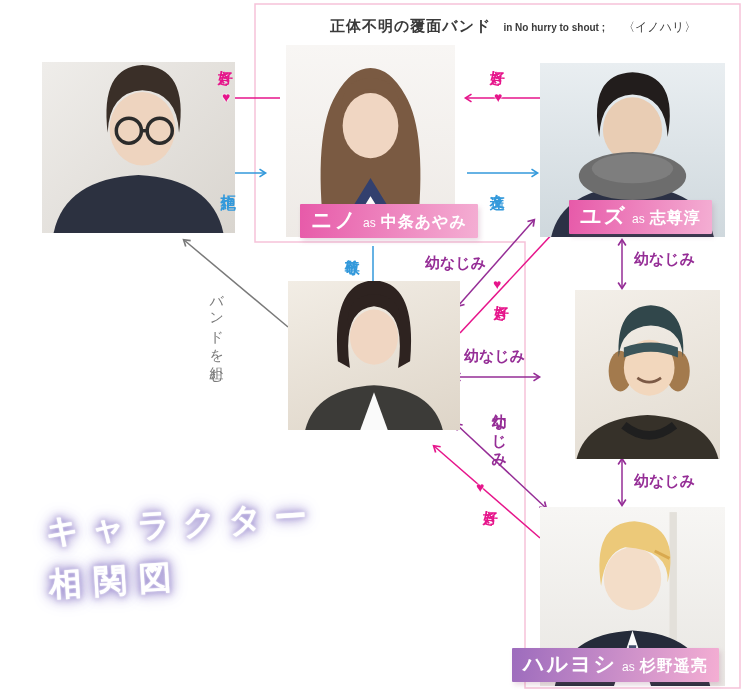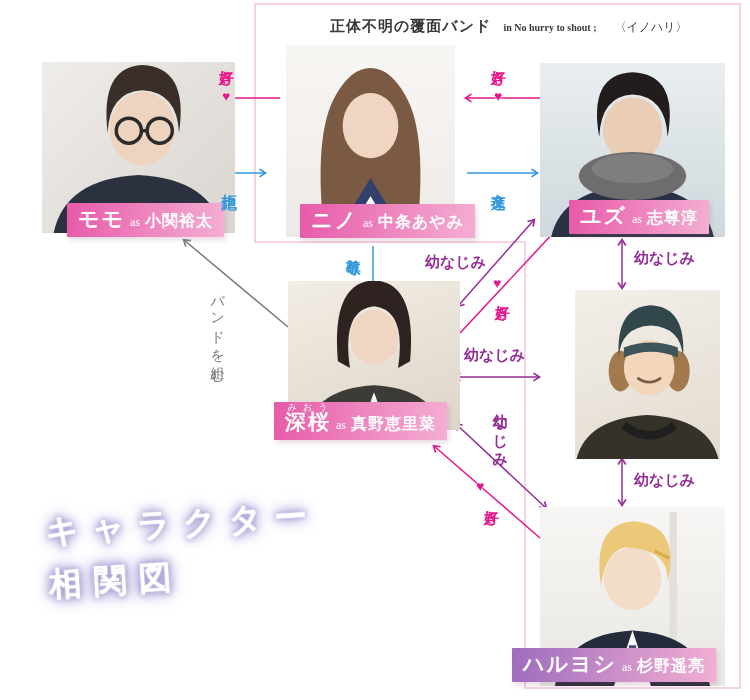--- a/index.html
+++ b/index.html
@@ -2,21 +2,21 @@
 <html style="--c-pink: #e6158b; --c-blue: #3399db; --c-purple: #952d96; --c-gray: #7a7a7a; --c-box_border: #f6c2d9; --c-label_start: #e75aa9; --c-label_end: #f4aed3; --c-haru_start: #9d6cbd; --c-glow: #a99cd6; --c-header_text: #3a3a3a;"><head>
 <meta charset="utf-8">
 <style>
   :root{
     --c-pink:#e6158b; --c-blue:#3399db; --c-purple:#952d96; --c-gray:#7a7a7a;
     --c-box_border:#f6c2d9; --c-label_start:#e75aa9; --c-label_end:#f4aed3;
     --c-haru_start:#9d6cbd; --c-glow:#a99cd6; --c-header_text:#3a3a3a;
   }
   html,body{margin:0;padding:0;background:#fff;}
   body{font-family:"Liberation Sans","DejaVu Sans",sans-serif;}
-  #canvas{position:relative;width:748px;height:700px;background:#fff;overflow:hidden;font-family:Liberation Serif, serif;}
+  #canvas{position:relative;width:748px;height:700px;background:#fff;overflow:hidden;}
 
   
   .overlay{position:absolute;left:0;top:0;width:750px;height:700px;pointer-events:none;}
   .band-outline{fill:none;stroke:var(--c-box_border);stroke-width:1.5px;}
   .ln{fill:none;stroke-width:1.5px;}
   .ln-pink{stroke:var(--c-pink);} .ln-blue{stroke:var(--c-blue);}
   .ln-purple{stroke:var(--c-purple);} .ln-gray{stroke:var(--c-gray);}
   .mk-pink{stroke:var(--c-pink);fill:none;} .mk-blue{stroke:var(--c-blue);fill:none;}
   .mk-purple{stroke:var(--c-purple);fill:none;} .mk-gray{stroke:var(--c-gray);fill:none;}
 
@@ -172,31 +172,25 @@
       <rect x="70" y="6" width="4" height="70" fill="#e3e0da"></rect>
       <path d="M8,100 Q14,72 50,70 Q86,72 92,100 Z" fill="#252b3a"></path>
       <path d="M40,100 L50,70 L60,100 Z" fill="#fbfbfb"></path>
       <path d="M48,78 L52,78 L51,96 L49,96 Z" fill="#44506e"></path>
       <ellipse cx="50" cy="42" rx="15.5" ry="17" fill="#f3ddc8"></ellipse>
       <path d="M33,46 Q28,12 51,11 Q76,13 69,44 Q70,26 46,25 Q35,28 33,46 Z" fill="#ecc979"></path>
       <path d="M62,27 L70,31" stroke="#d9a94e" stroke-width="1.6"></path>
     </svg>
   </div>
 
-  <div class="name-label nl-momo">
-    <span class="char-name">モモ</span><span class="as-text">as</span><span class="actor-name">小関裕太</span>
-  </div>
   <div class="name-label nl-nino">
     <span class="char-name">ニノ</span><span class="as-text">as</span><span class="actor-name">中条あやみ</span>
   </div>
   <div class="name-label nl-yuzu">
     <span class="char-name">ユズ</span><span class="as-text">as</span><span class="actor-name">志尊淳</span>
-  </div>
-  <div class="name-label nl-mio">
-    <ruby class="char-name"><span>深桜</span><rt>みおう</rt></ruby><span class="as-text">as</span><span class="actor-name">真野恵里菜</span>
   </div>
   <div class="name-label nl-haru">
     <span class="char-name">ハルヨシ</span><span class="as-text">as</span><span class="actor-name">杉野遥亮</span>
   </div>
 
   <div class="rel v pink" style="left:217px;top:58px;">好き</div>
   <div class="rel v blue" style="left:220px;top:182px;">拒絶</div>
   <div class="rel v pink" style="left:489px;top:58px;">好き</div>
   <div class="rel v blue" style="left:489px;top:182px;">友達？</div>
   <div class="rel v blue" style="left:344px;top:246px;">尊敬</div>

